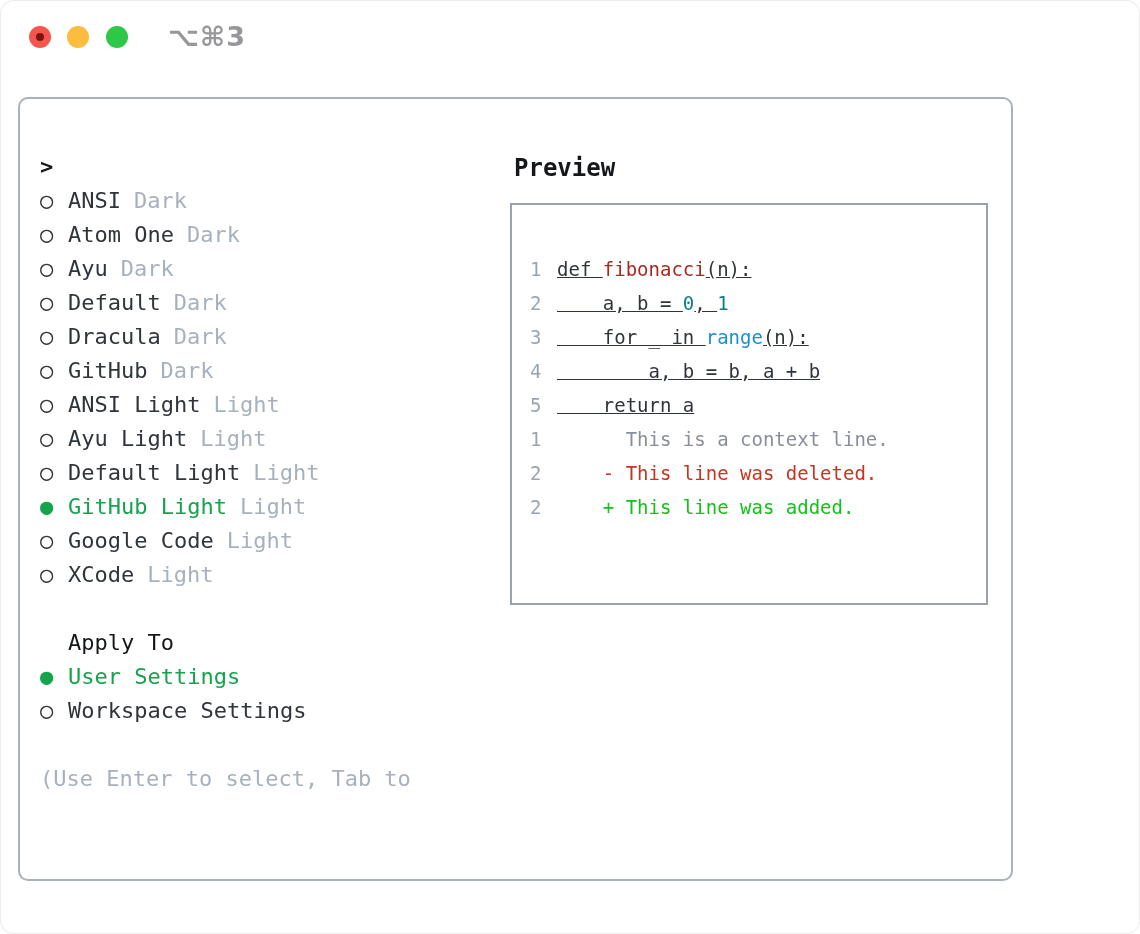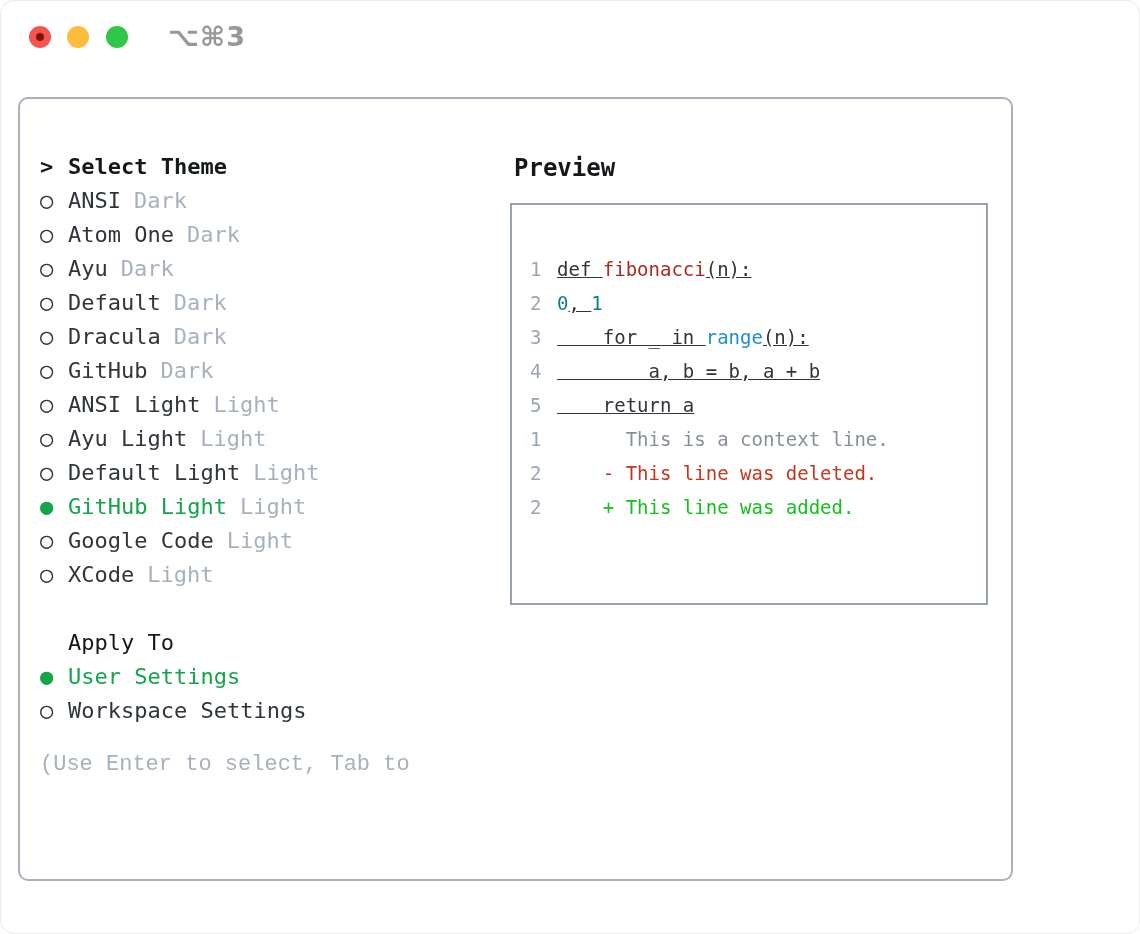--- a/index.html
+++ b/index.html
@@ -28,21 +28,21 @@
   
   .left-col{position:absolute;left:20px;top:51px;font-size:22px;line-height:34px;color:var(--fg);}
   .row{display:flex;white-space:pre;}
   .marker{display:inline-block;width:28px;color:var(--fg);}
   .marker.sel{color:var(--select_green);}
   .hdr{font-weight:bold;color:var(--near_black);}
   .name{color:var(--fg);}
   .name.sel{color:var(--select_green);}
   .variant{color:var(--muted);margin-left:13px;}
   .apply-block{margin-top:34px;}
-  .hint-block{margin-top:20px;color:var(--muted);font-family:Liberation Mono, monospace;}
+  .hint-block{margin-top:34px;color:var(--muted);}
   
   .preview-label{position:absolute;left:494px;top:52px;font-size:24px;line-height:34px;font-weight:bold;color:var(--near_black);}
   .preview-box{
     position:absolute;left:490px;top:104px;width:478px;height:402px;
     border:2px solid var(--box_border);box-sizing:border-box;background:#ffffff;
     padding:47px 0 0 18px;overflow:hidden;
   }
   .cline{display:flex;font-size:19px;line-height:34px;}
   .ln{display:inline-block;width:27px;color:var(--linenum);white-space:pre;}
   .ct{white-space:pre;}
@@ -63,21 +63,21 @@
       <div class="inner"></div>
     </div>
   <div class="dot dot-yellow"></div>
   <div class="dot dot-green"></div>
   <div class="win-title">⌥⌘3</div>
 
   <div class="panel">
 
     <div class="left-col">
       <div class="row">
-        <span class="marker hdr">&gt;</span><span class="hdr">Select Theme</span>
+        <span class="marker hdr">&gt;</span>
       </div>
       <div id="theme-list">
           <div class="row"><span class="marker">○</span><span class="name">ANSI</span><span class="variant">Dark</span></div>
           <div class="row"><span class="marker">○</span><span class="name">Atom One</span><span class="variant">Dark</span></div>
           <div class="row"><span class="marker">○</span><span class="name">Ayu</span><span class="variant">Dark</span></div>
           <div class="row"><span class="marker">○</span><span class="name">Default</span><span class="variant">Dark</span></div>
           <div class="row"><span class="marker">○</span><span class="name">Dracula</span><span class="variant">Dark</span></div>
           <div class="row"><span class="marker">○</span><span class="name">GitHub</span><span class="variant">Dark</span></div>
           <div class="row"><span class="marker">○</span><span class="name">ANSI Light</span><span class="variant">Light</span></div>
           <div class="row"><span class="marker">○</span><span class="name">Ayu Light</span><span class="variant">Light</span></div>
@@ -106,20 +106,21 @@
     <div class="preview-box">
       <div id="code">
           <div class="cline">
             <span class="ln">1</span>
             <span class="ct c-fg">def </span>
             <span class="ct c-func">fibonacci</span>
             <span class="ct c-fg">(n):</span>
           </div>
           <div class="cline">
             <span class="ln">2</span>
+            <span class="ct c-fg">    a, b = </span>
             <span class="ct c-lit">0</span>
             <span class="ct c-fg">, </span>
             <span class="ct c-lit">1</span>
           </div>
           <div class="cline">
             <span class="ln">3</span>
             <span class="ct c-fg">    for _ in </span>
             <span class="ct c-builtin">range</span>
             <span class="ct c-fg">(n):</span>
           </div>

